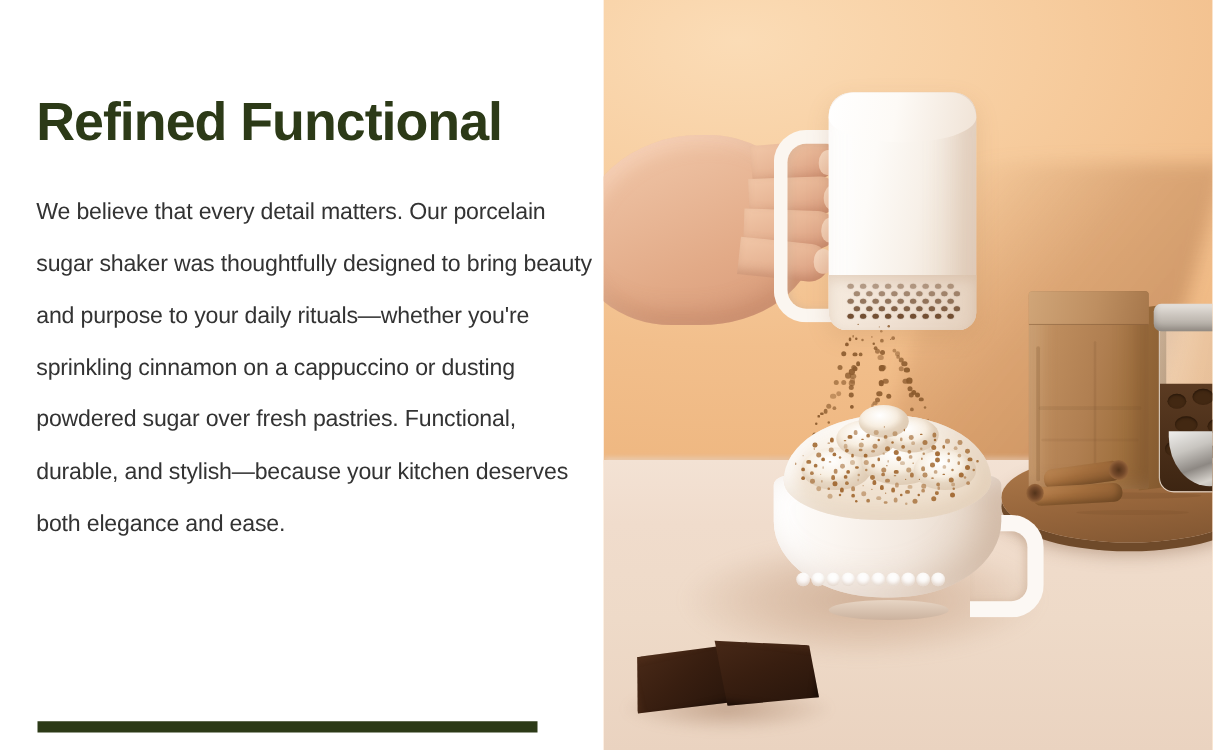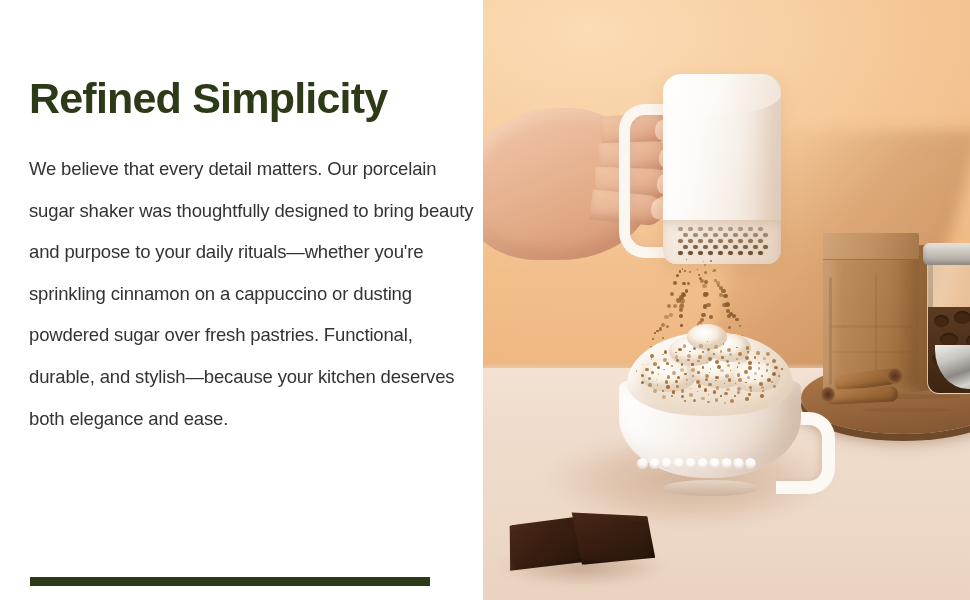--- a/index.html
+++ b/index.html
@@ -430,21 +430,21 @@
     filter: blur(4px);
   }
 </style>
 </head>
 <body>
 
 <div class="banner">
 
   <div class="text-panel">
 
-    <h1 class="headline">Refined Simplicity</h1>
+    <h1 class="headline">Refined Functional</h1>
 
     <p class="body-copy">We believe that every detail matters. Our porcelain sugar shaker was thoughtfully designed to bring beauty and purpose to your daily rituals—whether you're sprinkling cinnamon on a cappuccino or dusting powdered sugar over fresh pastries. Functional, durable, and stylish—because your kitchen deserves both elegance and ease.</p>
 
     <div class="accent-rule"></div>
   </div>
 
   <div class="photo-panel">
     <div class="photo-stage">
 
       <div class="wall"></div>

